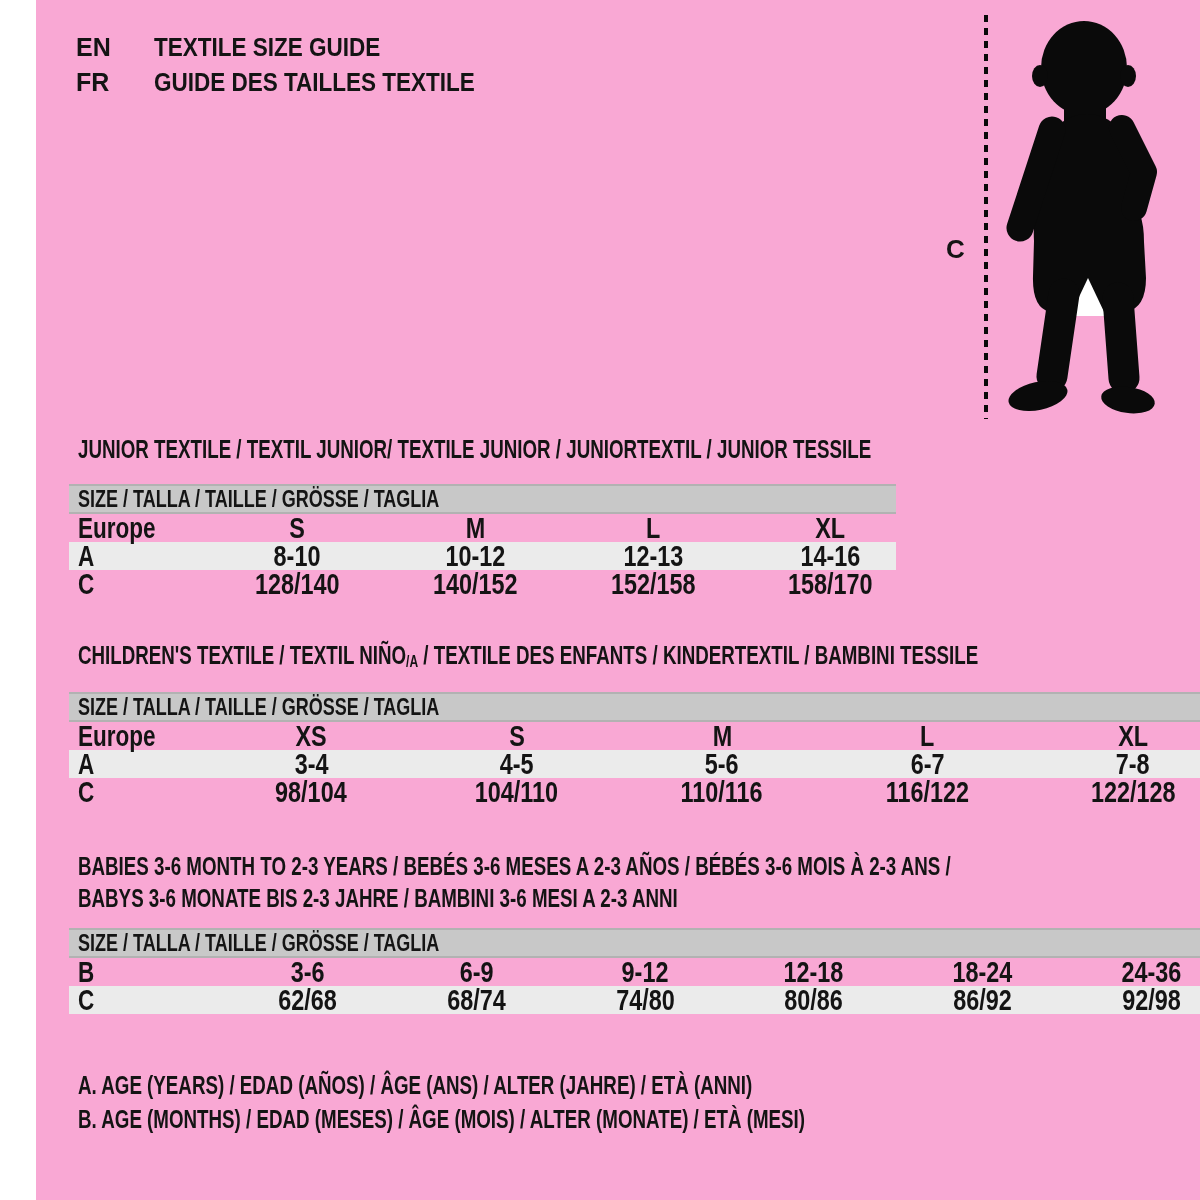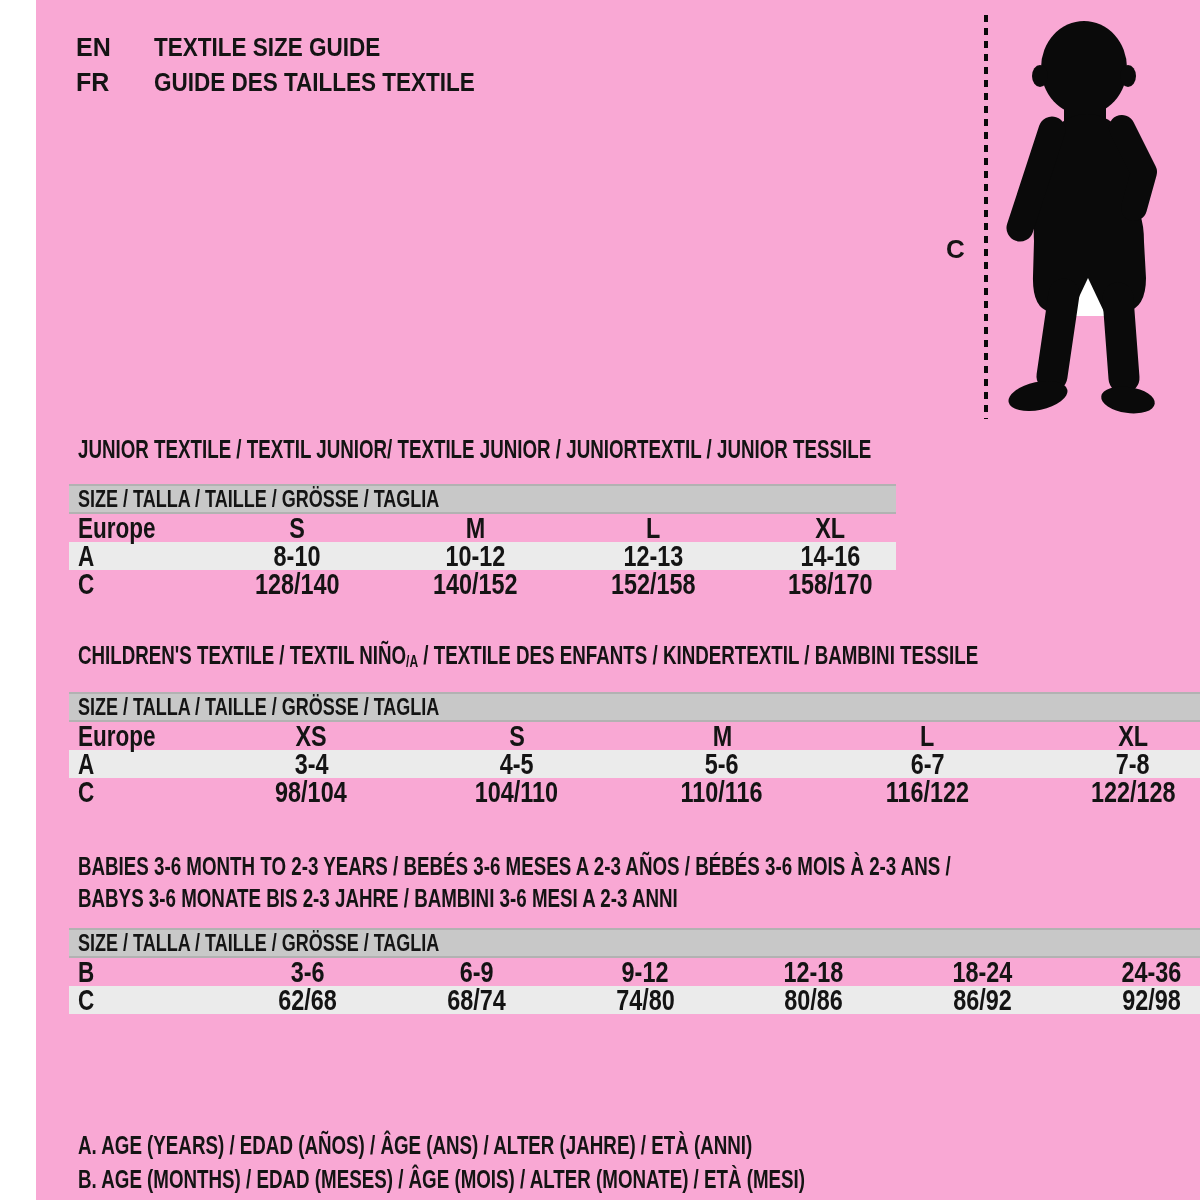--- a/index.html
+++ b/index.html
@@ -26,21 +26,21 @@
   .t-wide { width:1143px; }
   .band { height:26px; background:#c8c8c8; border-top:2px solid #b2b2b2; border-bottom:2px solid #b2b2b2;
           line-height:26px; padding-left:9px; font-size:24px; font-weight:700; }
   .trow { display:flex; height:28px; align-items:center; font-size:30px; font-weight:700;gap:47px; }
   .trow.alt { background:#ebebeb; }
   .lbl { width:107px; padding-left:9px; box-sizing:content-box; }
   .lbl-b { width:122px; padding-left:9px; }
   .val { flex:1; text-align:center; }
 
   
-  .legend-block { position:absolute; left:42px; top:1128px; }
+  .legend-block { position:absolute; left:42px; top:1068px; }
   .legend-row { line-height:34px; font-size:25px; font-weight:700; }
 
   
   .figure-area { position:absolute; left:0; top:0; }
   .dash-line { position:absolute; left:948px; top:15px; width:4px; height:404px;
                background:repeating-linear-gradient(to bottom, #0a0a0a 0 7px, transparent 7px 13px); }
   .height-label { position:absolute; left:910px; top:234px; font-size:26px; font-weight:700; }
   .silhouette { position:absolute; left:968px; top:16px; }
 </style>
 </head>

